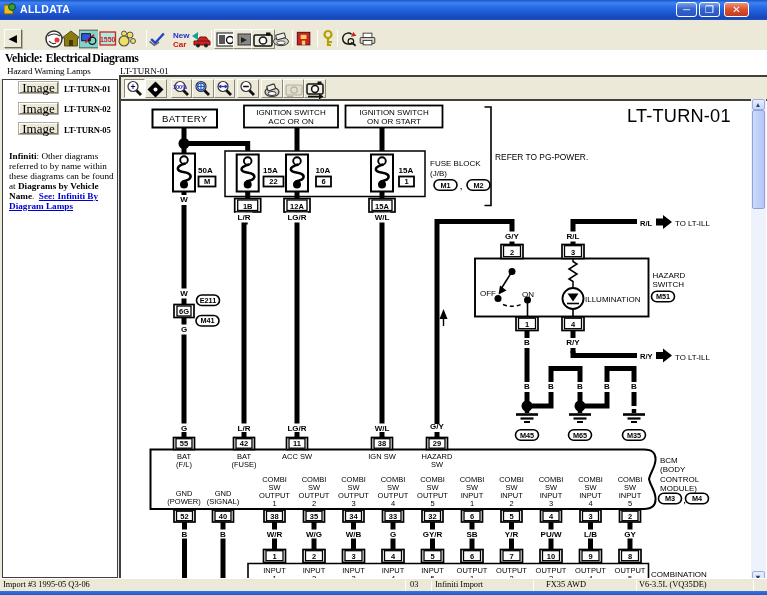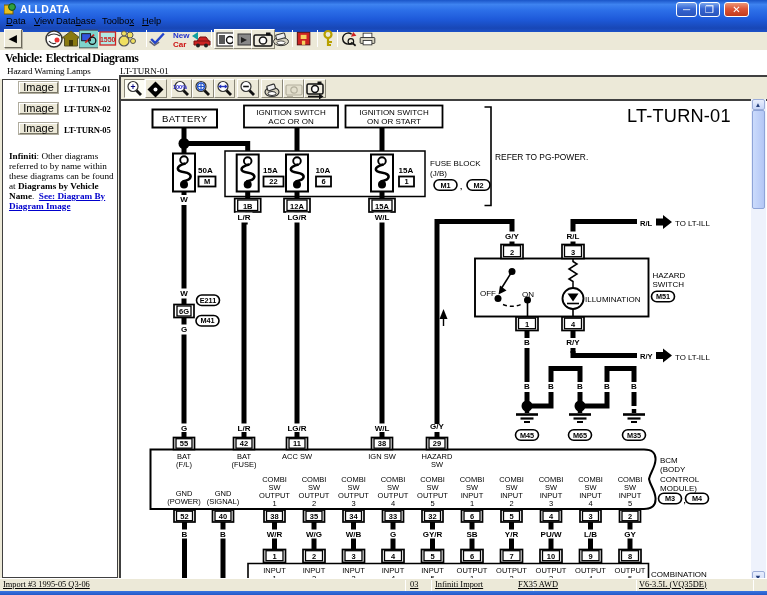--- a/index.html
+++ b/index.html
@@ -1,16 +1,16 @@
 <!DOCTYPE html>
 <html><head><meta charset="utf-8"><style>
 * { margin:0; padding:0; box-sizing:border-box; }
 html,body { width:767px; height:595px; overflow:hidden; font-family:"Liberation Sans", sans-serif; background:#ECE9D8; }
 #page { position:relative; width:767px; height:595px; background:#ECE9D8; }
-#titlebar { position:absolute; left:0; top:0; width:767px; height:32px;
+#titlebar { position:absolute; left:0; top:0; width:767px; height:20px;
   background:linear-gradient(180deg,#1a55c8 0%,#3e83f0 14%,#2c6fe8 32%,#1e5ada 60%,#1847b6 88%,#1d51c8 100%); }
 #title-ico { position:absolute; left:4px; top:3px; width:12px; height:12px; }
 #title-txt { position:absolute; left:20px; top:3px; color:#fff; font-size:10.5px; font-weight:bold; letter-spacing:0.3px; }
 .wbtn { position:absolute; top:2px; width:21px; height:15px; border-radius:3px; border:1px solid #fff;
   background:linear-gradient(180deg,#79a5ee,#3464d2 45%,#2a55bb); color:#fff; font-size:10px; text-align:center; line-height:13px; }
 #wb-close { background:linear-gradient(180deg,#ec9677,#dd5536 45%,#c23a1c); }
 #menubar { position:absolute; left:0; top:18px; width:767px; height:10px; font-size:9.3px; color:#000; }
 .mi { position:absolute; top:-2px; }
 .mi u { text-decoration:underline; }
 #toolbar { position:absolute; left:0; top:28px; width:767px; height:22px; }
@@ -18,59 +18,52 @@
   border:1px solid; border-color:#fff #6a675a #6a675a #fff; box-shadow:1px 1px 0 #b8b5a6; text-align:center; line-height:17px; font-size:11px; }
 .tbi { position:absolute; top:1px; height:20px; }
 .tbb { border:1px solid; border-color:#fff #8a8778 #8a8778 #fff; background:#ECE9D8; }
 #hdr { position:absolute; left:0; top:50px; width:767px; height:29px; background:#fff; }
 #hdr .veh { position:absolute; left:5px; top:2px; font-family:"Liberation Serif", serif; font-weight:bold; font-size:11.7px; letter-spacing:-0.3px; word-spacing:-1px; }
 #hdr .sub1 { position:absolute; left:7px; top:15.5px; font-family:"Liberation Serif", serif; font-size:9px; letter-spacing:-0.1px; }
 #hdr .sub2 { position:absolute; left:120px; top:15.5px; font-family:"Liberation Serif", serif; font-size:9px; }
 #leftpanel { position:absolute; left:2px; top:79px; width:116px; height:499px; background:#fff; border:1px solid #404040; }
 .imgbtn { position:absolute; left:16px; width:39px; height:11px; background:#ece9d8;
   border:1px solid; border-color:#fff #7a7768 #7a7768 #fff; box-shadow:0 0 0 1px #b0ad9e;
-  font-family:Liberation Sans, sans-serif; font-size:11px; text-align:center; line-height:9px; }
+  font-family:Liberation Serif, serif; font-size:13px; text-align:center; line-height:9px; }
 .imglab { position:absolute; left:61px; font-family:"Liberation Serif", serif; font-weight:bold; font-size:8.6px; letter-spacing:-0.2px; }
 #sidetext { position:absolute; left:6px; top:71px; width:112px; font-family:"Liberation Serif", serif; font-size:9.2px; line-height:10px; color:#000; white-space:nowrap; }
 #sidetext a { color:#0000cc; text-decoration:underline; font-weight:bold; }
 #rightpanel { position:absolute; left:119px; top:75px; width:648px; height:503px; background:#fff; border-top:2px solid #404040; border-left:2px solid #404040; }
 #zoomstrip { position:absolute; left:0; top:0; width:646px; height:24px; background:#ECE9D8; border-bottom:2px solid #404040; }
 .zbtn { position:absolute; top:2px; width:21.5px; height:19px; background:#ECE9D8; border:1px solid; border-color:#fff #8a8778 #8a8778 #fff; }
 .zbtn { left:0; } 
 .zpressed { background:#fdfdf5; border-color:#8a8778 #fff #fff #8a8778; }
 #diagram { position:absolute; left:0; top:26px; }
 #vsb { position:absolute; left:630px; top:22px; width:14.5px; height:481px; background:#eef2fc; }
 .sbtn { position:absolute; left:0.5px; width:13px; height:10.5px; border-radius:2px;
   background:linear-gradient(180deg,#e8eefd,#c8d6f8); border:1px solid #9cadd8; color:#26407c; font-size:6.5px; text-align:center; line-height:9px; }
 #sthumb { position:absolute; left:0.5px; top:11px; width:13px; height:99px; border-radius:2px;
   background:linear-gradient(90deg,#cbdbfc,#b3c6f5); border:1px solid #8ea4d8; }
 #statusbar { position:absolute; left:0; top:578px; width:767px; height:13px; background:#ECE9D8; border-top:1px solid #fff; font-family:"Liberation Serif", serif; font-size:8.4px; }
-.sb { position:absolute; top:0.5px; white-space:nowrap;text-decoration:underline; }
+.sb { position:absolute; top:0.5px; white-space:nowrap; }
 .sep { position:absolute; top:1px; width:1px; height:11px; background:#aaa795; border-right:1px solid #fff; }
 #bluebar { position:absolute; left:0; top:591px; width:767px; height:4px; background:linear-gradient(180deg,#3a75e0,#2258c8); }
 </style></head>
 <body>
 <div id="page">
 <div id="titlebar">
  <svg id="title-ico" viewBox="0 0 12 12">
         <rect x="0" y="2" width="9" height="9" fill="#e8c020" stroke="#705c08"></rect>
         <circle cx="8" cy="4" r="3.4" fill="#30a040" stroke="#0a4814"></circle>
       </svg>
  <div id="title-txt">ALLDATA</div>
  <div class="wbtn" id="wb-min" style="left:676px">─</div>
  <div class="wbtn" id="wb-max" style="left:699px">❐</div>
  <div class="wbtn" id="wb-close" style="left:724px; width:25px">✕</div>
 </div>
-<div id="menubar">
- <span class="mi" style="left:6px"><u>D</u>ata</span>
- <span class="mi" style="left:34px"><u>V</u>iew</span>
- <span class="mi" style="left:56px">Data<u>b</u>ase</span>
- <span class="mi" style="left:102px">Toolbo<u>x</u></span>
- <span class="mi" style="left:142px"><u>H</u>elp</span>
-</div>
 <div id="toolbar">
  <div id="backbtn">◀</div>
 <div style="position:absolute;left:146px;top:2px;width:1px;height:17px;background:#9a9786;border-right:1px solid #fff"></div>
 <div style="position:absolute;left:211px;top:2px;width:1px;height:17px;background:#9a9786;border-right:1px solid #fff"></div>
 <div style="position:absolute;left:292px;top:2px;width:1px;height:17px;background:#9a9786;border-right:1px solid #fff"></div>
 <div style="position:absolute;left:317px;top:2px;width:1px;height:17px;background:#9a9786;border-right:1px solid #fff"></div>
 <div style="position:absolute;left:337px;top:2px;width:1px;height:17px;background:#9a9786;border-right:1px solid #fff"></div>
 <div class="tbi" style="left:44px"><svg width="20" height="20" viewBox="0 0 20 20">
           <circle cx="10" cy="10" r="8" fill="#fff" stroke="#333" stroke-width="1.5"></circle>
           <path d="M4,7 Q10,3 16,7" fill="none" stroke="#333" stroke-width="1.2"></path>
@@ -158,21 +151,21 @@
  <div class="sub1">Hazard Warning Lamps</div>
  <div class="sub2">LT-TURN-01</div>
 </div>
 <div id="leftpanel">
  <div class="imgbtn" style="top:2px">Image</div>
       <div class="imglab" style="top:3.5px">LT-TURN-01</div>
  <div class="imgbtn" style="top:22.5px">Image</div>
       <div class="imglab" style="top:24px">LT-TURN-02</div>
  <div class="imgbtn" style="top:43px">Image</div>
       <div class="imglab" style="top:44.5px">LT-TURN-05</div>
- <div id="sidetext"><b>Infiniti</b>: Other diagrams<br>referred to by name within<br>these diagrams can be found<br>at <b>Diagrams by Vehicle</b><br><b>Name</b>.&nbsp; <a>See: Diagram By</a><br><a>Diagram Image</a></div>
+ <div id="sidetext"><b>Infiniti</b>: Other diagrams<br>referred to by name within<br>these diagrams can be found<br>at <b>Diagrams by Vehicle</b><br><b>Name</b>.&nbsp; <a>See: Infiniti By</a><br><a>Diagram Lamps</a></div>
 </div>
 <div id="rightpanel">
  <div id="zoomstrip">
 <div class="zbtn zpressed" style="left:2.5px"><svg width="20" height="19" viewBox="0 0 20 19">
             <circle cx="8" cy="6.5" r="5" fill="#fff" stroke="#333" stroke-width="1.2"></circle>
             <line x1="11.5" y1="10.5" x2="16" y2="15" stroke="#111" stroke-width="2.8"></line>
             <text x="8" y="9.5" font-size="8.5" font-weight="bold" text-anchor="middle" fill="#00007a">+</text>
           </svg></div>
 <div class="zbtn" style="left:24px"><svg width="20" height="19" viewBox="0 0 20 19">
             <polygon points="9.5,1.5 17.5,9.5 9.5,17.5 1.5,9.5" fill="#000"></polygon>
@@ -635,18 +628,18 @@
   <div class="sbtn" style="top:472px;height:17px;line-height:12px;font-size:7.5px">▼</div>
  </div>
 </div>
 <div id="statusbar">
  <div class="sb" style="left:3px">Import #3 1995-05 Q3-06</div>
  <div class="sep" style="left:405px"></div>
  <div class="sb" style="left:410px">03</div>
  <div class="sep" style="left:430.5px"></div>
  <div class="sb" style="left:435px">Infiniti Import</div>
  <div class="sep" style="left:533px"></div>
- <div class="sb" style="left:518px">FX35 AWD</div>
+ <div class="sb" style="left:546px">FX35 AWD</div>
  <div class="sep" style="left:635.5px"></div>
  <div class="sb" style="left:639px">V6-3.5L (VQ35DE)</div>
  <div class="sep" style="left:753px"></div>
 </div>
 <div id="bluebar"></div>
 </div>
 </body></html>

